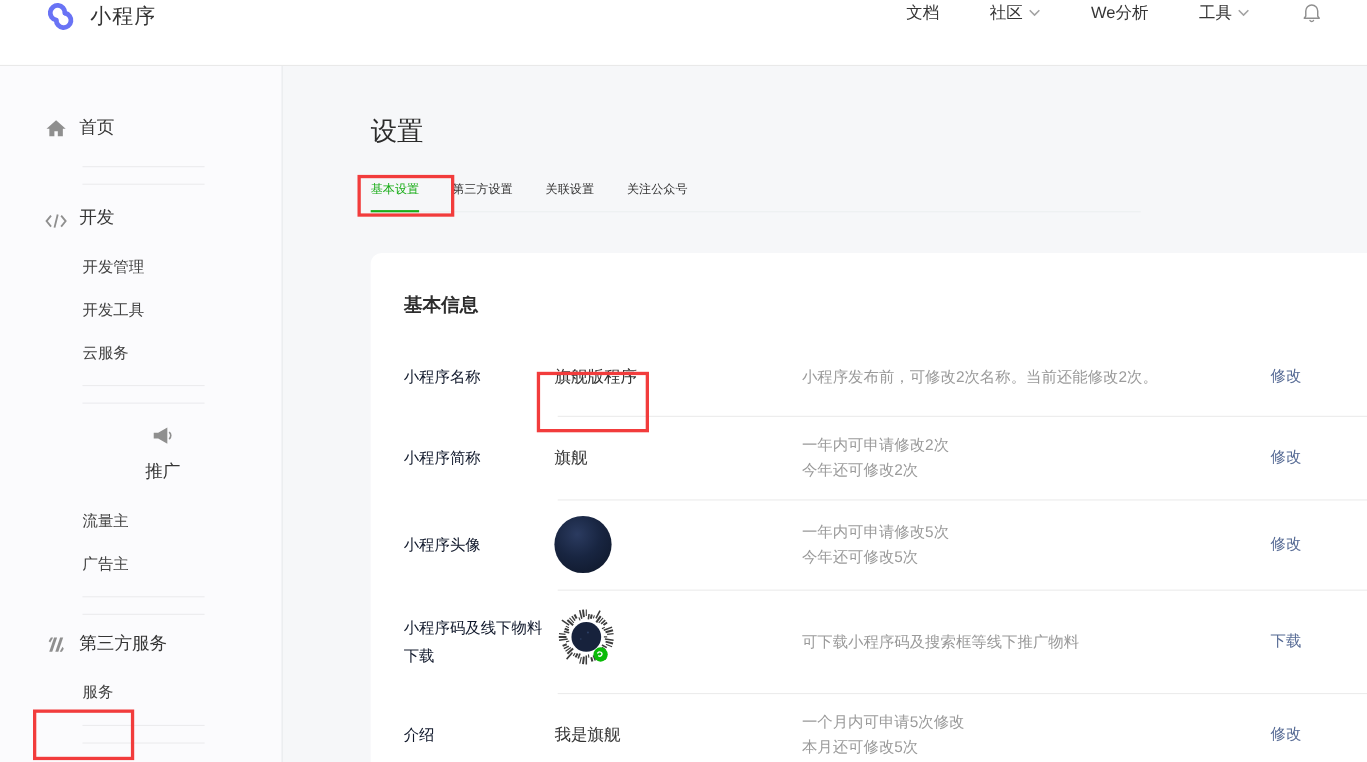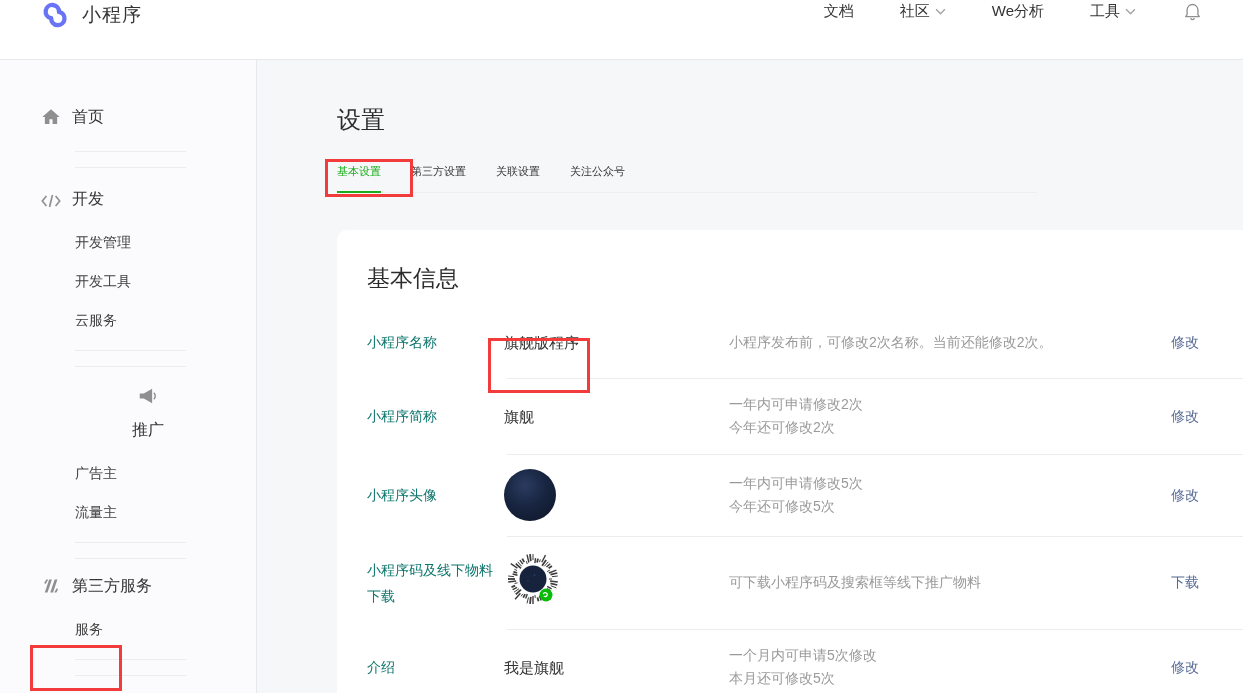--- a/index.html
+++ b/index.html
@@ -39,33 +39,33 @@
   
   .main { flex:1; padding-left:80px; overflow:hidden; }
   .page-title { font-size:24px; font-weight:400; color:#2b2b2b; margin-top:44px; line-height:32px; }
   .tabs { display:flex; gap:30px; margin-top:28px; font-size:11px; border-bottom:1px solid #eceff0; width:700px; }
   .tab { padding-bottom:12px; cursor:pointer; color:#353535; }
   .tab.active { color:#1aad19; border-bottom:2px solid #1aad19; margin-bottom:-1px; }
   .panel {
     margin-top:37px; background:#fff; border-top-left-radius:10px;
     min-height:470px; padding:36px 28px 10px 30px;
   }
-  .panel-title { font-size:23px; font-weight:400; color:#2d2d2d; line-height:24px; }
+  .panel-title { font-size:17px; font-weight:700; color:#2d2d2d; line-height:24px; }
   .rows { margin-top:16px; }
   .info-row { display:flex; align-items:center; padding:15px 0; position:relative; }
   .info-row.tall { padding:23px 0; }
   .info-row + .info-row::before {
     content:""; position:absolute; top:0; left:140px; right:-28px;
     border-top:1px solid #ececec;
   }
-  .col-label { width:137px; flex:0 0 137px; font-size:14px; color:#0f766e; line-height:26px; }
+  .col-label { width:137px; flex:0 0 137px; font-size:14px; color:#0f172a; line-height:26px; }
   .col-value { width:225px; flex:0 0 225px; font-size:15px; color:#333; line-height:21px; }
   .col-desc { flex:1; font-size:14px; color:#9a9a9a; }
   .col-desc p { line-height:23px; }
-  .col-action { flex:0 0 60px; text-align:center; }
+  .col-action { flex:0 0 60px; text-align:left; }
   .action-link { font-size:14px; color:#576b95; cursor:pointer; text-decoration:none; }
   .avatar {
     width:52px; height:52px; border-radius:50%;
     background:radial-gradient(circle at 40% 32%, #2b3b60 0%, #182541 45%, #0d1526 100%);
   }
   .qrwrap { width:58px; height:58px; }
   
   .annot { position:absolute; border:3px solid #f23c3c; z-index:50; pointer-events:none; }
   .annot-tab     { left:325px; top:159px; width:88px; height:38px; }
   .annot-value   { left:488px; top:338px; width:102px; height:55px; }
@@ -140,22 +140,22 @@
 
     <div class="side-head" style="margin-top:18px;flex-direction:column;">
       <span class="ic">
         <svg width="22" height="22" viewBox="0 0 24 24">
           <path d="M3 9.2 h4.4 L16.5 4 v16 L7.4 14.8 H3 Z" fill="#8f8f8f"></path>
           <path d="M18.3 8.5 a4.6 4.6 0 0 1 0 7" fill="none" stroke="#8f8f8f" stroke-width="1.6"></path>
         </svg>
       </span>
       <span>推广</span>
     </div>
+    <div class="side-sub">流量主</div>
     <div class="side-sub">广告主</div>
-    <div class="side-sub">流量主</div>
 
     <div class="side-divider"></div>
 
     <div class="side-head" style="margin-top:14px;">
       <span class="ic">
         <svg width="22" height="22" viewBox="0 0 24 24">
           <polygon points="5.2,19 10,5 13,5 8.2,19" fill="#8f8f8f"></polygon>
           <polygon points="11.2,19 16,5 19,5 14.2,19" fill="#8f8f8f"></polygon>
           <polygon points="4.6,8.6 6.8,5 9,5 6.2,9.8" fill="#8f8f8f"></polygon>
           <polygon points="17.8,19 15.6,19 18.4,14.2 19.6,16.2" fill="#8f8f8f"></polygon>

